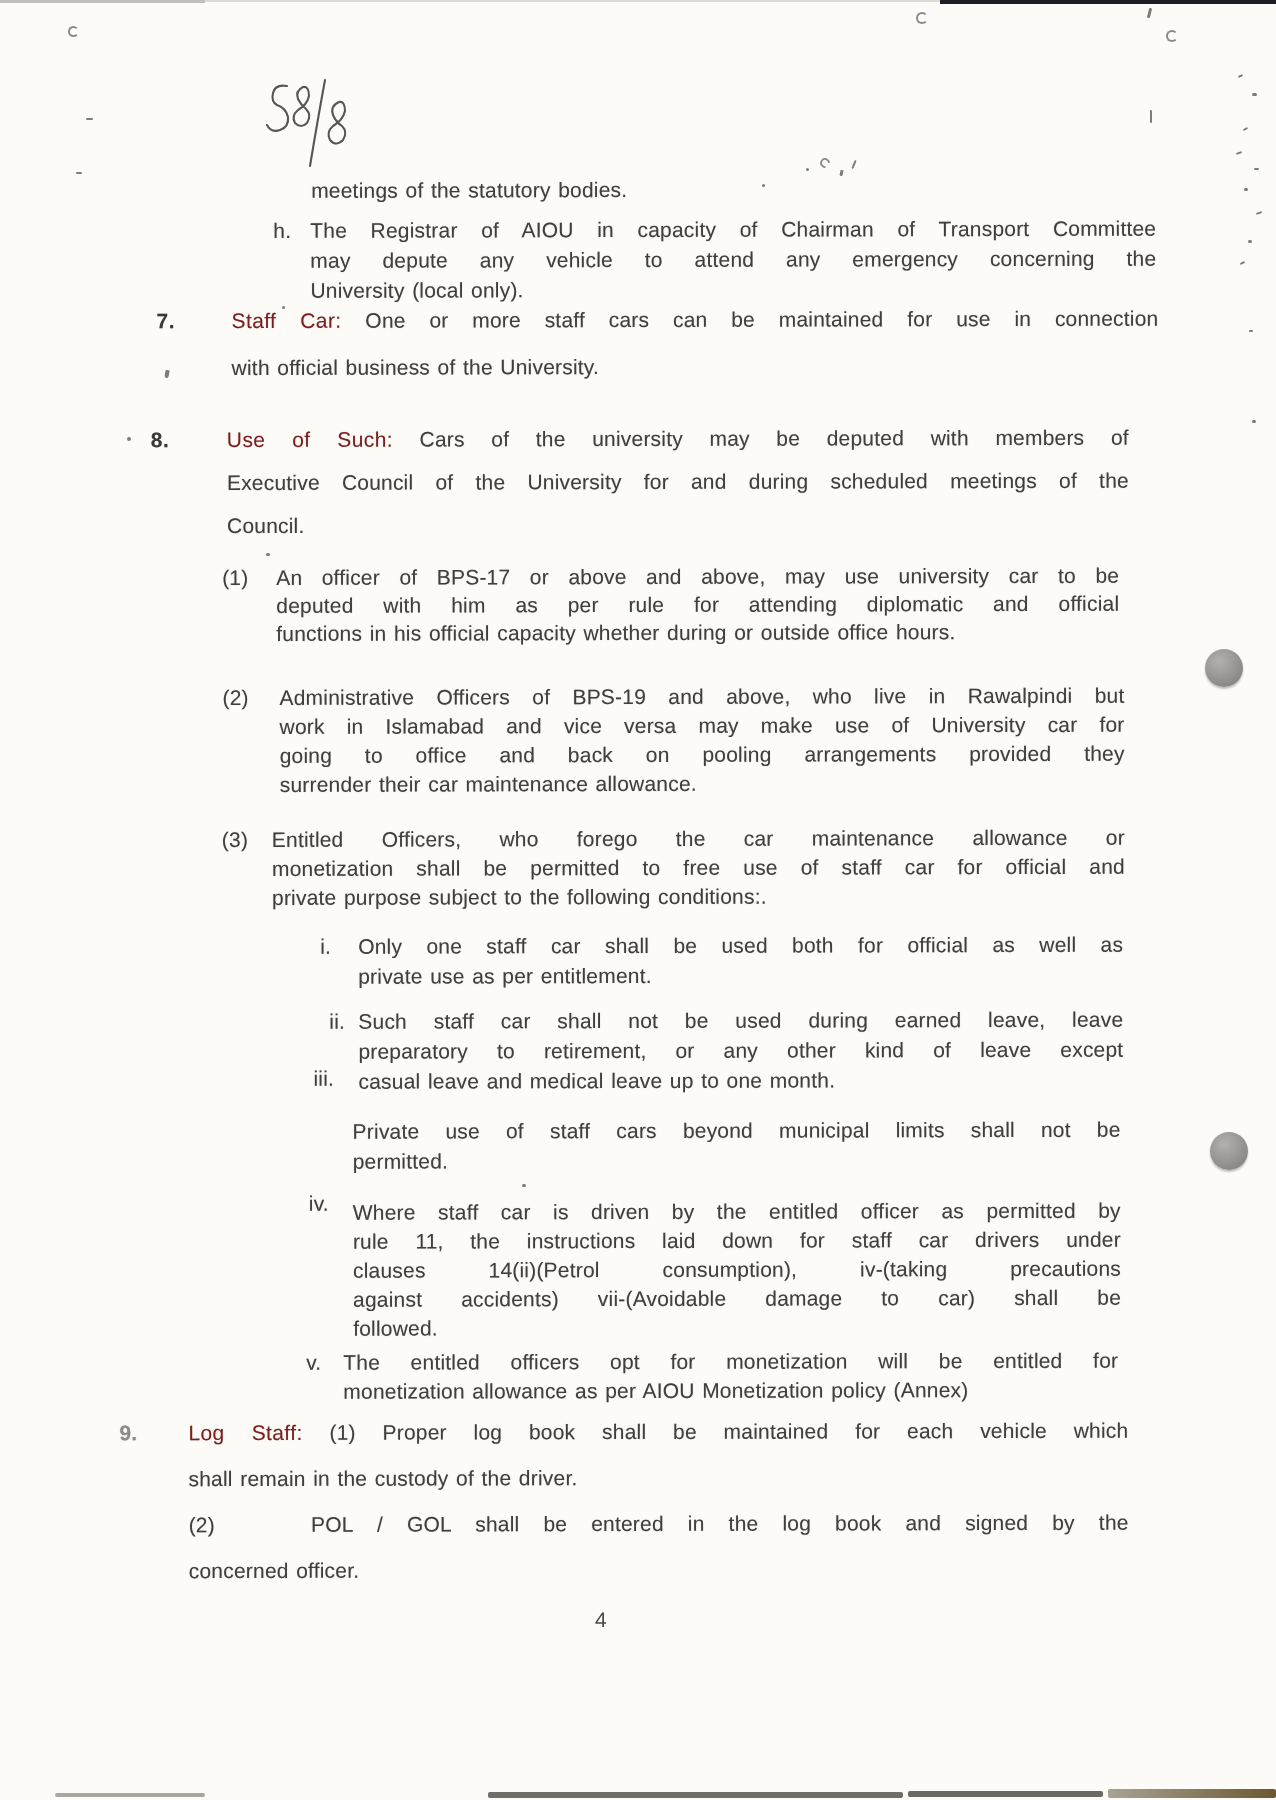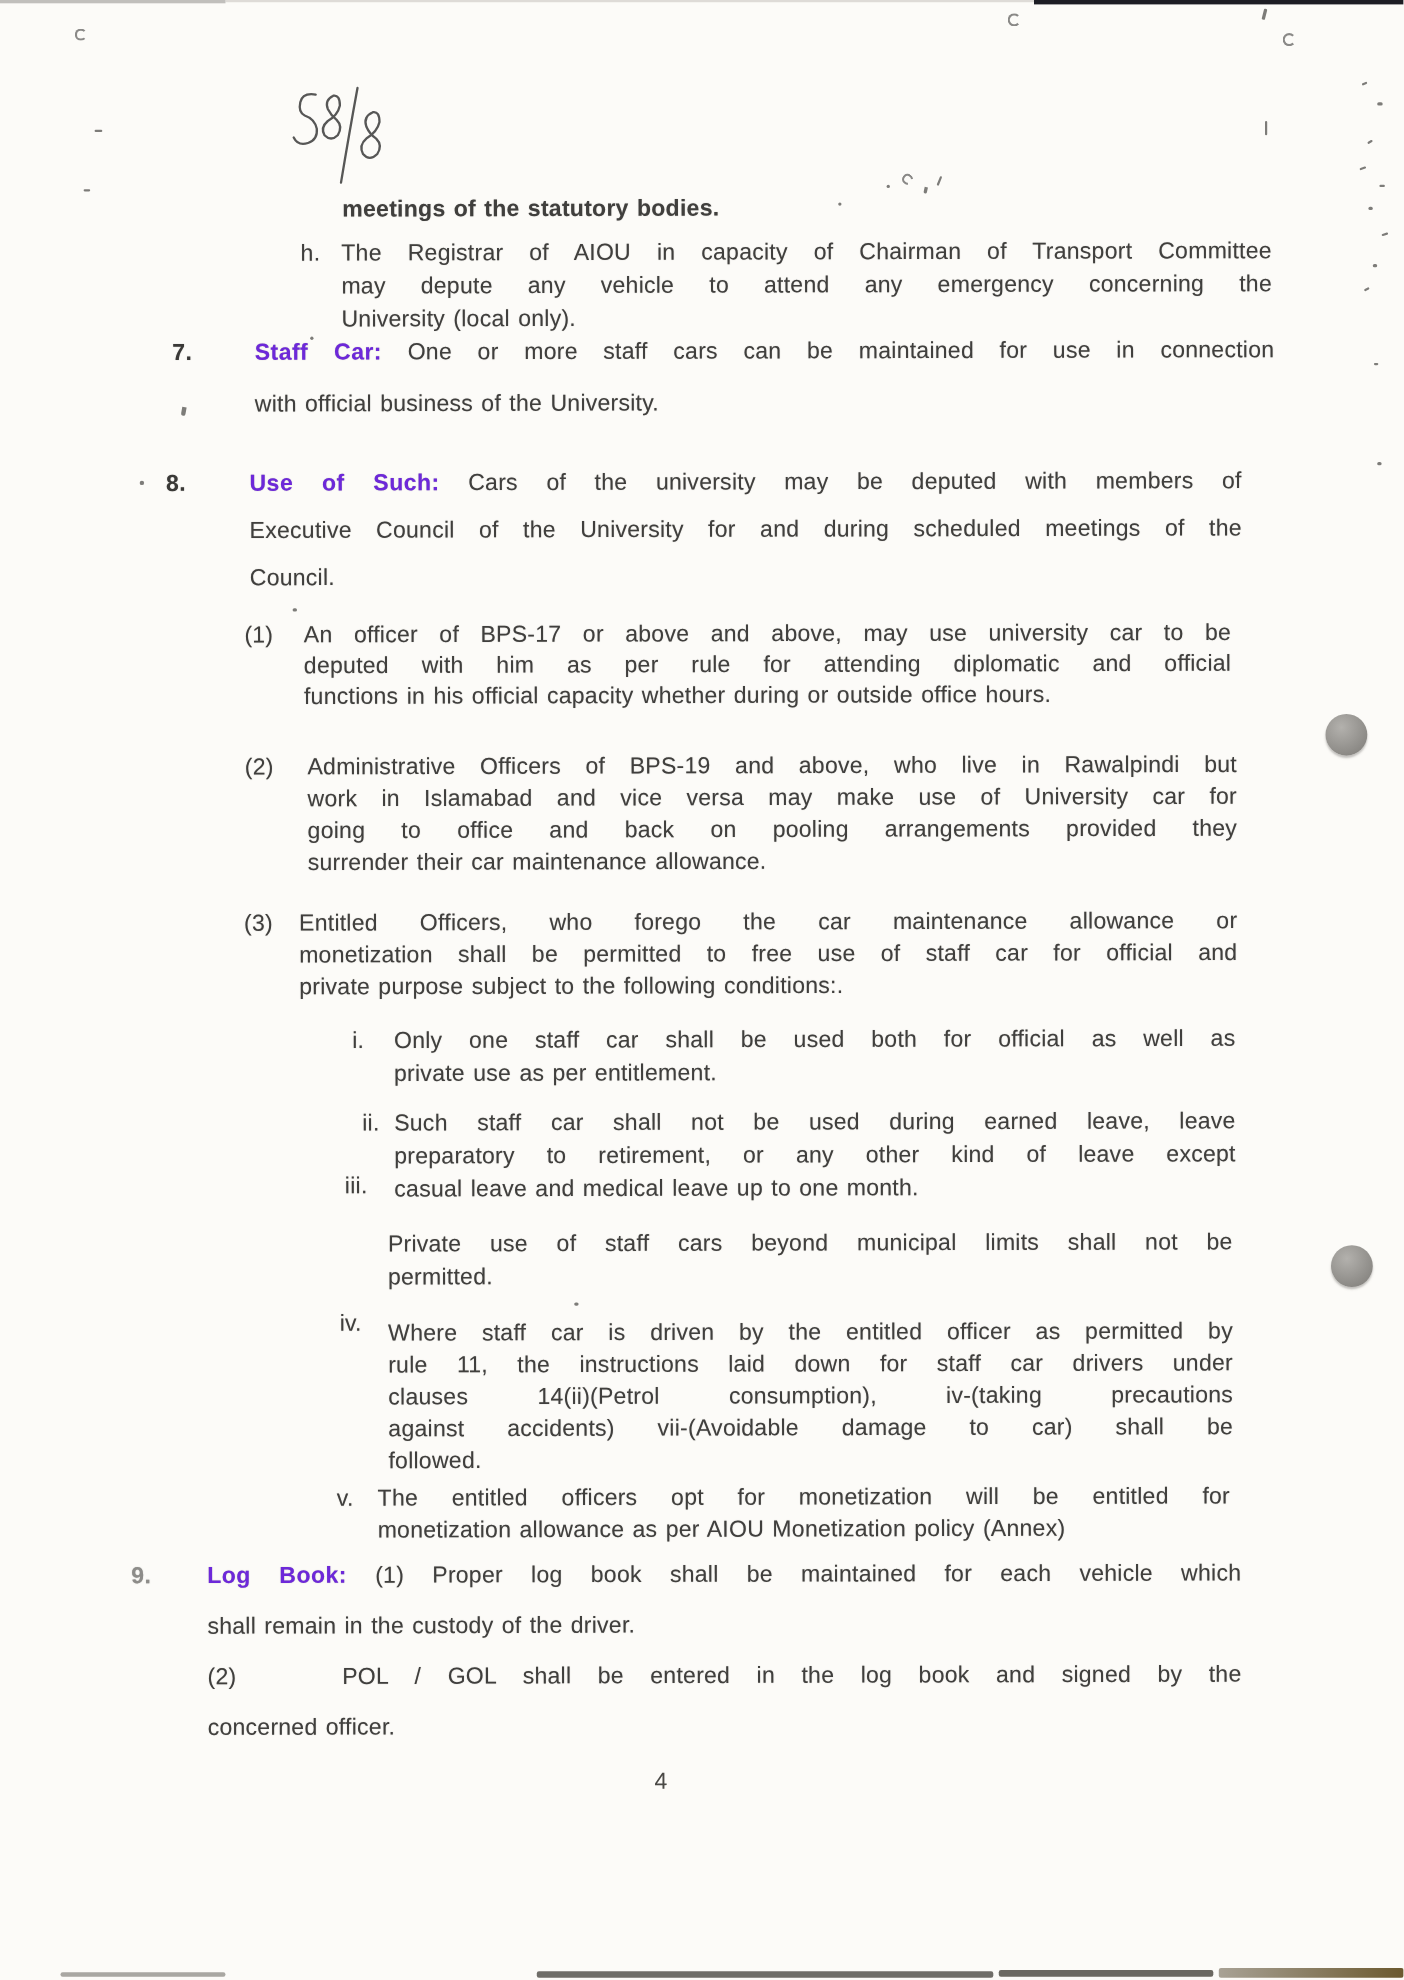--- a/index.html
+++ b/index.html
@@ -9,21 +9,21 @@
     font-family:"Liberation Sans", sans-serif;
   }
   .sheet{position:absolute;inset:0;}
   .textlayer{position:absolute;inset:0;transform:rotate(-0.15deg);transform-origin:50% 50%;}
   .blk{position:absolute;color:#403f3d;font-size:21px;letter-spacing:.2px;word-spacing:1.5px;
        text-shadow:0 0 1px rgba(64,63,61,.35);}
   .line{line-height:var(--lh,30px);}
   .j{text-align:justify;text-align-last:justify;}
   .l{text-align:left;text-align-last:left;}
   .lab{position:absolute;white-space:nowrap;}
-  .bold{font-weight:700;color:#6d28d9;letter-spacing:.4px;}
+  .bold{font-weight:400;color:#7f1d1d;letter-spacing:.4px;}
   .num{font-weight:700;color:#3a3937;letter-spacing:.5px;}
   .num-gray{font-weight:700;color:#8d8c89;text-shadow:0 0 1px rgba(120,120,118,.5);}
   .pagenum{position:absolute;color:#4a4946;font-size:21px;}
   
   .graydot{position:absolute;border-radius:50%;
     background:radial-gradient(circle at 38% 32%, #b3b1ad, #918f8b 62%, #7c7a76 100%);
     box-shadow:0 2px 2px rgba(80,78,74,.35);}
   
   .strip{position:absolute;}
   
@@ -81,21 +81,21 @@
     <g fill="none" stroke="#3a3a3a" stroke-width="2.1" stroke-linecap="round" opacity=".85">
       <path d="M24 8 Q12 6 10 15 Q8 24 14 27 Q23 30 25 39 Q26 49 17 52 Q8 55 4 47"></path>
       <path d="M40 9 Q32 13 35 21 Q38 27 43 31 Q49 37 44 45 Q38 51 32 45 Q28 38 35 32 Q44 27 46 18 Q46 8 40 9"></path>
       <path d="M62 2 Q55 40 47 88"></path>
       <path d="M76 24 Q67 28 70 37 Q73 44 79 48 Q85 54 80 62 Q73 69 67 62 Q63 54 70 48 Q80 42 82 33 Q82 23 76 24"></path>
     </g>
   </svg>
 
   <div class="textlayer">
 
-    <div class="blk" style="left:313px;top:175px;font-weight:bold;--lh:30px;">
+    <div class="blk" style="left:313px;top:175px;--lh:30px;">
       <div class="line l">meetings of the statutory bodies.</div>
     </div>
 
     <div class="blk lab" style="left:275px;top:215px;--lh:30px;">
       <div class="line">h.</div>
     </div>
     <div class="blk" style="left:312px;top:215px;width:846px;--lh:30px;">
       <div class="line j">The Registrar of AIOU in capacity of Chairman of Transport Committee</div>
       <div class="line j">may depute any vehicle to attend any emergency concerning the</div>
       <div class="line l">University (local only).</div>
@@ -194,21 +194,21 @@
     <div class="blk" style="left:342px;top:1347px;width:775px;--lh:29px;">
       <div class="line j">The entitled officers opt for monetization will be entitled for</div>
       <div class="line l">monetization allowance as per AIOU Monetization policy (Annex)</div>
     </div>
 
     <div class="blk lab num-gray" style="left:118px;top:1409px;--lh:46px;">
       <div class="line">9.</div>
     </div>
     <div class="blk" style="left:187px;top:1409px;width:940px;--lh:46px;">
       <div class="line j">
-        <span class="bold">Log Book:</span>
+        <span class="bold">Log Staff:</span>
         <span>(1) Proper log book shall be maintained for each vehicle which</span>
       </div>
       <div class="line l">shall remain in the custody of the driver.</div>
       <div class="line j">(2)&nbsp;&nbsp;&nbsp;&nbsp;POL / GOL shall be entered in the log book and signed by the</div>
       <div class="line l">concerned officer.</div>
     </div>
 
     <div class="pagenum" style="left:593px;top:1608px;">4</div>
 
   </div>

